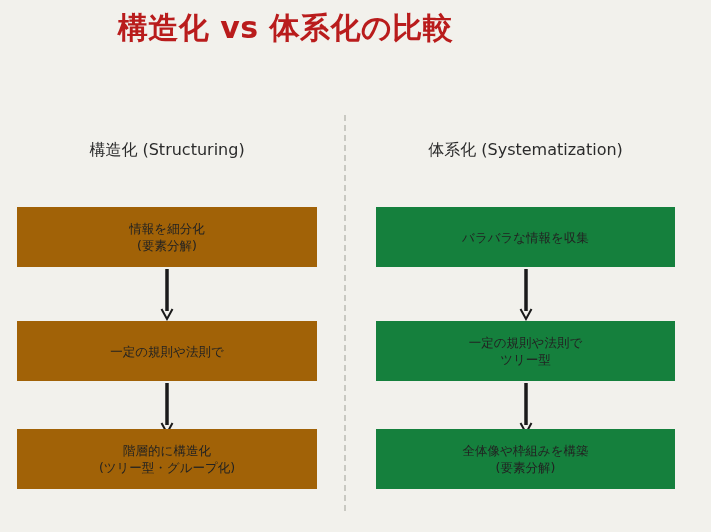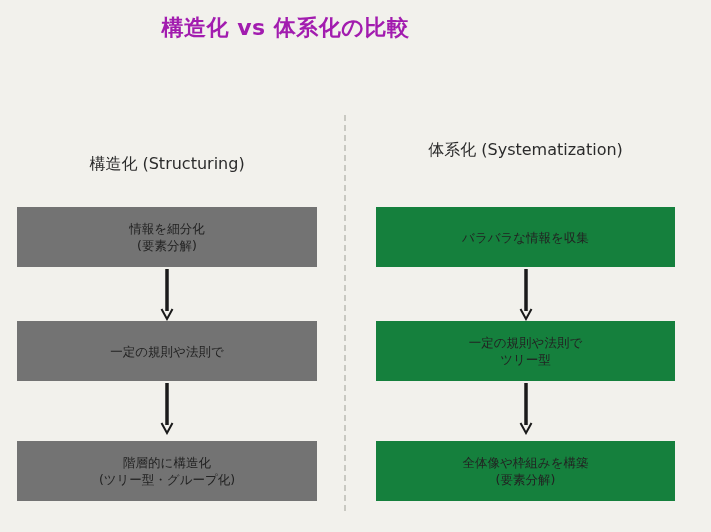--- a/index.html
+++ b/index.html
@@ -20,23 +20,23 @@
     height: 532px;
   }
 
   
   .page-title {
     position: absolute;
     left: 0;
     top: 8px;
     width: 571px;
     text-align: center;
-    font-size: 22px;
+    font-size: 30px;
     font-weight: bold;
-    color: #a21caf;
+    color: #b91c1c;
     letter-spacing: 0.5px;
     line-height: 40px;
     white-space: nowrap;
   }
 
   
   .divider {
     position: absolute;
     left: 344px;
     top: 115px;
@@ -48,46 +48,46 @@
   
   .col-heading {
     position: absolute;
     top: 138px;
     font-size: 16px;
     color: #2b2b2b;
     text-align: center;
     line-height: 24px;
     white-space: nowrap;
   }
-  .col-heading.left  { left: 17px;  width: 300px; margin-top: 14px; }
+  .col-heading.left  { left: 17px;  width: 300px; }
   .col-heading.right { left: 376px; width: 299px; }
 
   
   .flow-box {
     position: absolute;
     display: flex;
     align-items: center;
     justify-content: center;
     text-align: center;
     font-size: 12.5px;
     line-height: 17px;
     color: #222222;
     box-sizing: border-box;
     padding: 2px 6px;
   }
   .flow-box .box-text {
     display: block;
     white-space: pre-line;
   }
-  .col-left  .flow-box { left: 17px;  width: 300px; background: #737373; }
+  .col-left  .flow-box { left: 17px;  width: 300px; background: #a16207; }
   .col-right .flow-box { left: 376px; width: 299px; background: #15803d; }
 
   .row-0 { top: 207px; height: 60px; }
   .row-1 { top: 321px; height: 60px; }
-  .row-2 { top: 441px; height: 60px; }
+  .row-2 { top: 429px; height: 60px; }
 
   
   .arrow {
     position: absolute;
     width: 20px;
     height: 54px;
   }
   .col-left  .arrow { left: 157px; }
   .col-right .arrow { left: 516px; }
   .arrow-a { top: 267px; }

